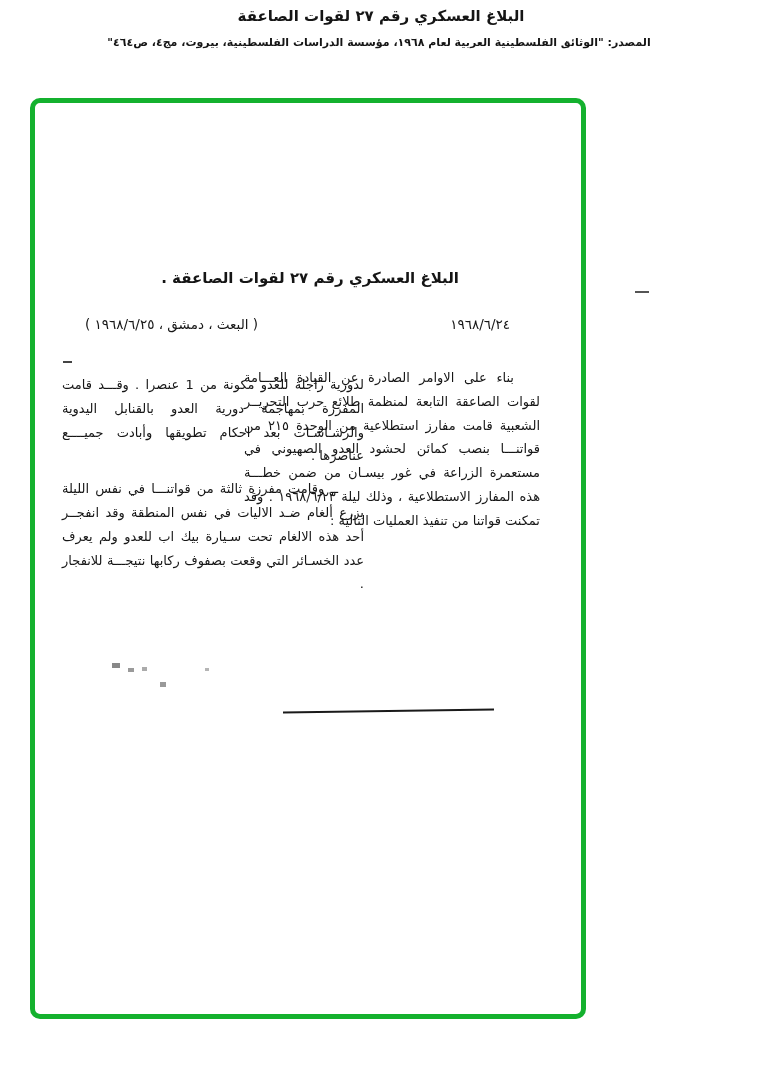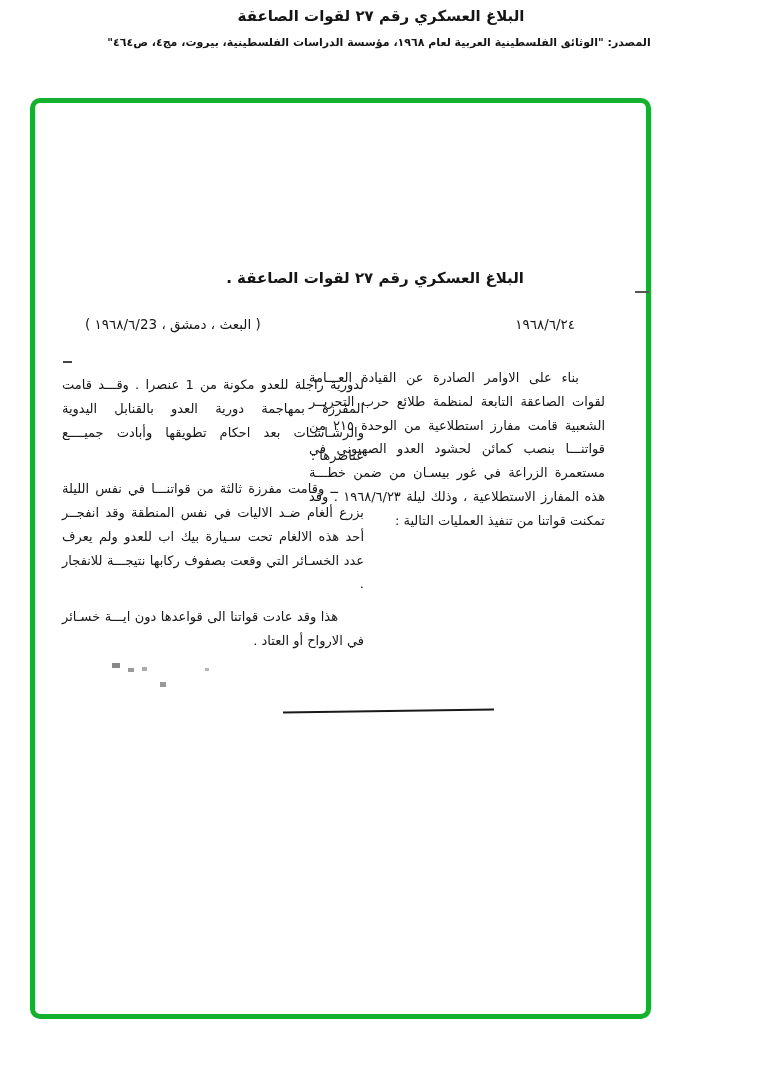--- a/index.html
+++ b/index.html
@@ -26,21 +26,21 @@
     top: 36px; left: 0; right: 0;
     text-align: center;
     direction: rtl;
     font-size: 11px;
     font-weight: bold;
   }
 
   
   .scan-box {
     left: 30px; top: 98px;
-    width: 621px; height: 921px;
+    width: 556px; height: 921px;
     border: 5px solid #14b12e;
     border-radius: 10px;
     box-sizing: border-box;
     background: #ffffff;
   }
   .scan-box .inner { position: absolute; inset: 0; }
 
   
   .doc-title {
     right: 122px; top: 166px;
@@ -92,30 +92,29 @@
 
 <div class="abs hdr-source">المصدر: "الوثائق الفلسطينية العربية لعام ١٩٦٨، مؤسسة الدراسات الفلسطينية، بيروت، مج٤، ص٤٦٤"</div>
 
 <div class="abs scan-box">
   <div class="inner">
 
     <div class="abs doc-title">البلاغ العسكري رقم ٢٧ لقوات الصاعقة .</div>
 
     <div class="abs date-right">١٩٦٨/٦/٢٤</div>
 
-    <div class="abs date-left">( البعث ، دمشق ، ١٩٦٨/٦/23 )</div>
+    <div class="abs date-left">( البعث ، دمشق ، ١٩٦٨/٦/٢٥ )</div>
 
     <div class="abs col col-right">
       <p class="indent">بناء على الاوامر الصادرة عن القيادة العـــامة لقوات الصاعقة التابعة لمنظمة طلائع حرب التحريــر الشعبية قامت مفارز استطلاعية من الوحدة ٢١٥ من قواتنـــا بنصب كمائن لحشود العدو الصهيوني في مستعمرة الزراعة في غور بيسـان من ضمن خطـــة هذه المفارز الاستطلاعية ، وذلك ليلة ١٩٦٨/٦/٢٣ . وقد تمكنت قواتنا من تنفيذ العمليات التالية :</p>
     </div>
 
     <div class="abs col col-left">
       <p>لدورية راجلة للعدو مكونة من 1 عنصرا . وقـــد قامت المفرزة بمهاجمة دورية العدو بالقنابل اليدوية والرشـاشـات بعد احكام تطويقها وأبادت جميــــع عناصرها .</p>
       <p class="indent">ــ وقامت مفرزة ثالثة من قواتنـــا في نفس الليلة بزرع ألغام ضـد الاليات في نفس المنطقة وقد انفجــر أحد هذه الالغام تحت سـيارة بيك اب للعدو ولم يعرف عدد الخسـائر التي وقعت بصفوف ركابها نتيجـــة للانفجار .</p>
-      <p class="indent">هذا وقد عادت قواتنا الى قواعدها دون ايـــة خسـائر في الارواح أو العتاد .</p>
     </div>
 
     <div class="abs sep-line"></div>
 
     <div class="abs artifact" style="left:600px; top:188px; width:14px; height:2px; background:#555;"></div>
     <div class="abs artifact" style="left:28px; top:258px; width:9px; height:2px; background:#444;"></div>
     <div class="abs artifact" style="left:77px; top:560px; width:8px; height:5px; background:#888;"></div>
     <div class="abs artifact" style="left:93px; top:565px; width:6px; height:4px; background:#9a9a9a;"></div>
     <div class="abs artifact" style="left:107px; top:564px; width:5px; height:4px; background:#ababab;"></div>
     <div class="abs artifact" style="left:125px; top:579px; width:6px; height:5px; background:#999;"></div>

